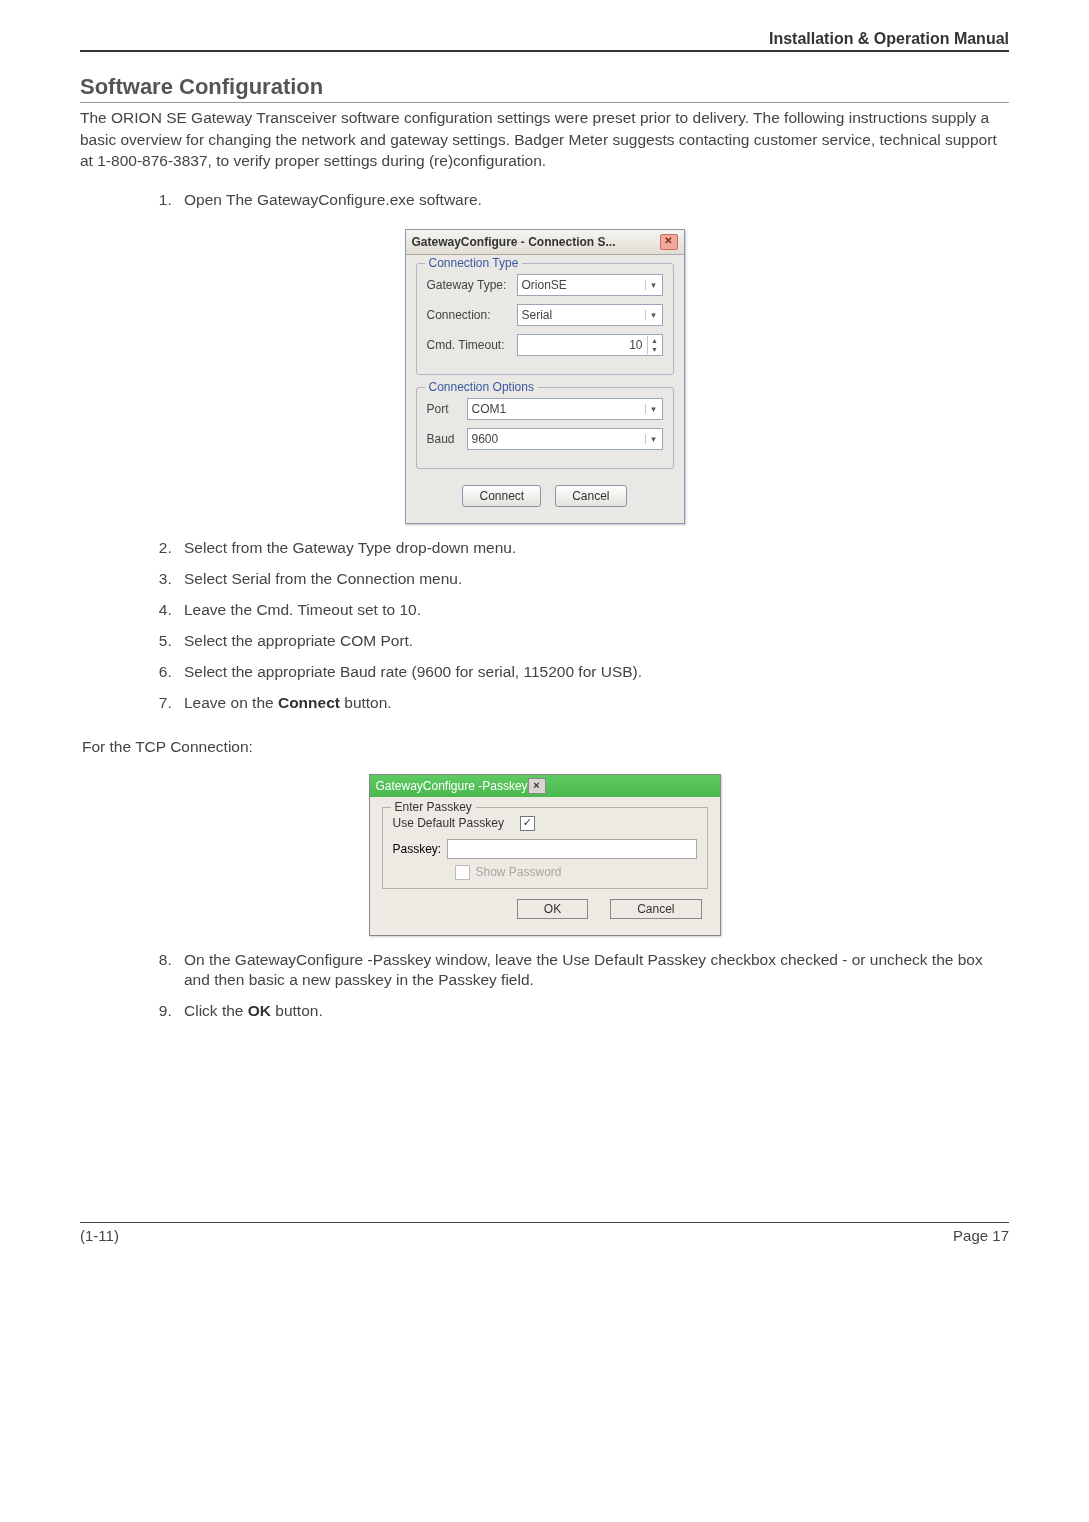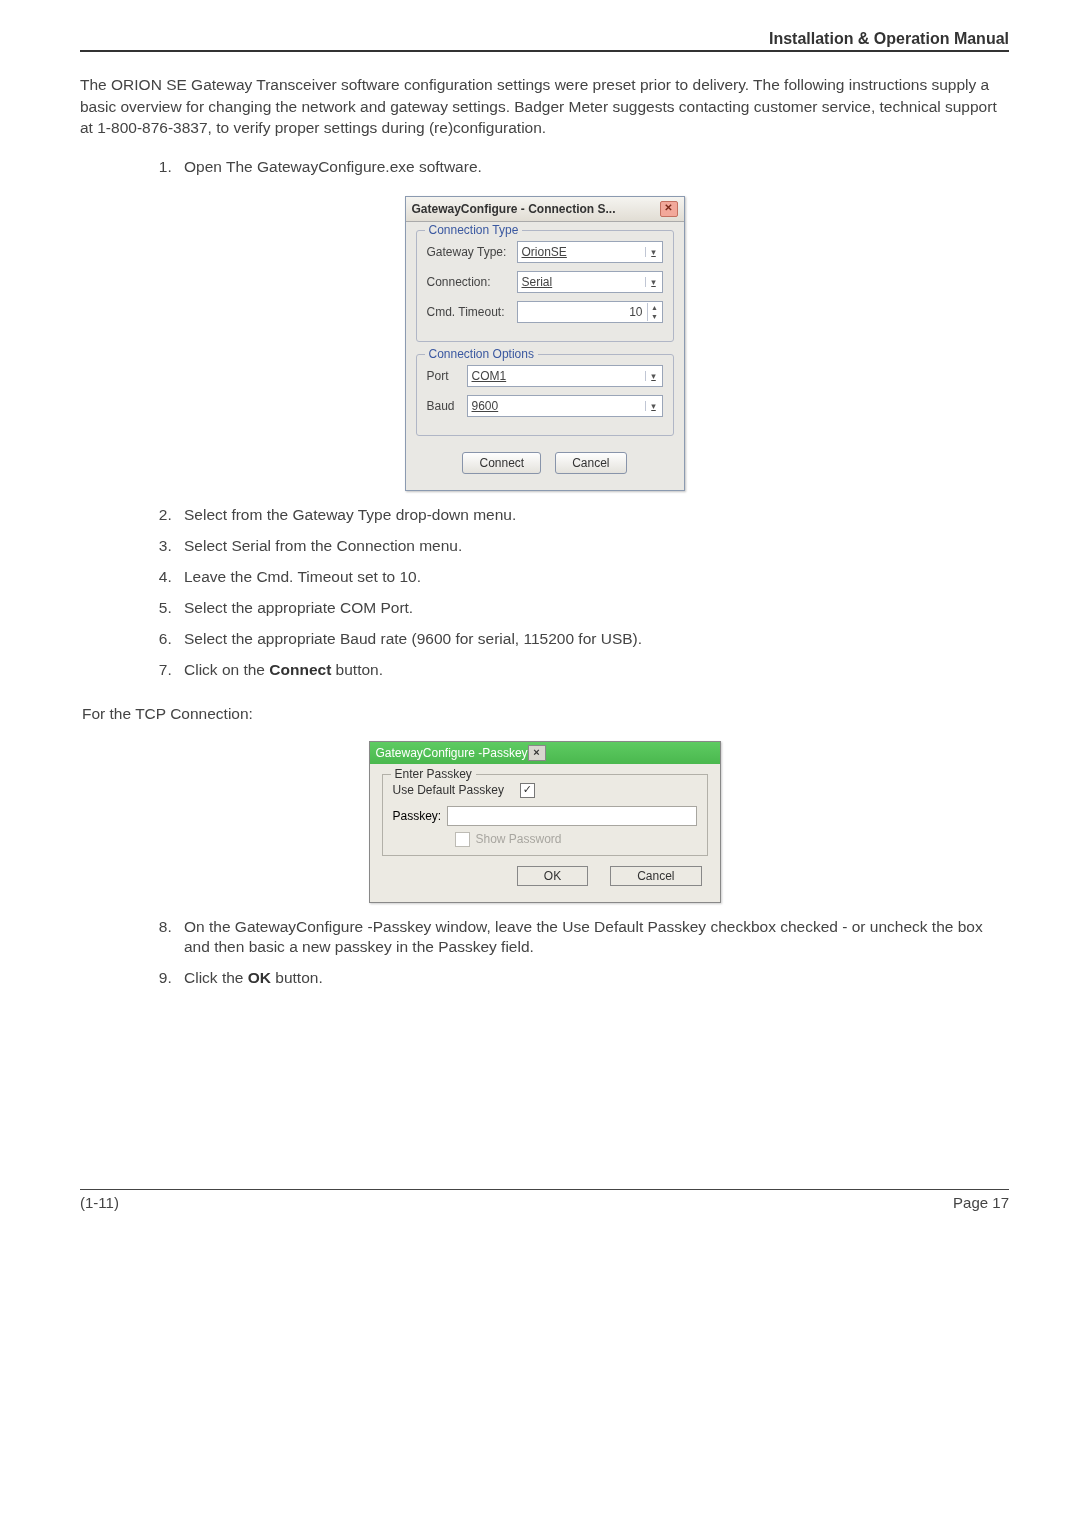--- a/index.html
+++ b/index.html
@@ -120,21 +120,20 @@
   }
   .combo {
     flex: 1;
     display:flex;
     background: #fff;
     border: 1px solid #9aa5b8;
     height: 20px;
     align-items:center;
     padding-left: 4px;
     color:#444;
-    text-decoration:underline;
   }
   .combo .arrow {
     width: 16px;
     text-align:center;
     border-left: 1px solid #c0c6d4;
     color:#555;
     font-size:9px;
   }
   .spin {
     flex: 1;
@@ -280,20 +279,21 @@
     color:#444;
   }
   b {font-weight:bold;color:#333;}
 </style>
 </head>
 <body>
 
 <div class="page">
   <div class="manual-title">Installation &amp; Operation Manual</div>
 
+  <h2 class="section-title">Software Configuration</h2>
   <div class="intro">The ORION SE Gateway Transceiver software configuration settings were preset prior to delivery. The following instructions supply a basic overview for changing the network and gateway settings. Badger Meter suggests contacting customer service, technical support at 1-800-876-3837, to verify proper settings during (re)configuration.</div>
 
   <ol class="steps" start="1">
     <li>Open The GatewayConfigure.exe software.</li>
   </ol>
 
   <div class="figure-wrap">
     <div class="dialog1">
       <div class="titlebar">
         <span>GatewayConfigure - Connection S...</span>
@@ -351,21 +351,21 @@
       </div>
     </div>
   </div>
 
   <ol class="steps" start="2">
     <li>Select  from the Gateway Type drop-down menu.</li>
     <li>Select Serial from the Connection menu.</li>
     <li>Leave the Cmd. Timeout set to 10.</li>
     <li>Select the appropriate COM Port.</li>
     <li>Select the appropriate Baud rate (9600 for serial, 115200 for USB).</li>
-    <li><span>Click on the </span><b>Connect</b><span> button.</span></li>
+    <li><span>Leave on the </span><b>Connect</b><span> button.</span></li>
   </ol>
 
   <div class="subhead">For the TCP Connection:</div>
 
   <div class="figure-wrap">
     <div class="dialog2">
       <div class="titlebar2">
         <span>GatewayConfigure -Passkey</span>
         <span class="close-x2">×</span>
       </div>

